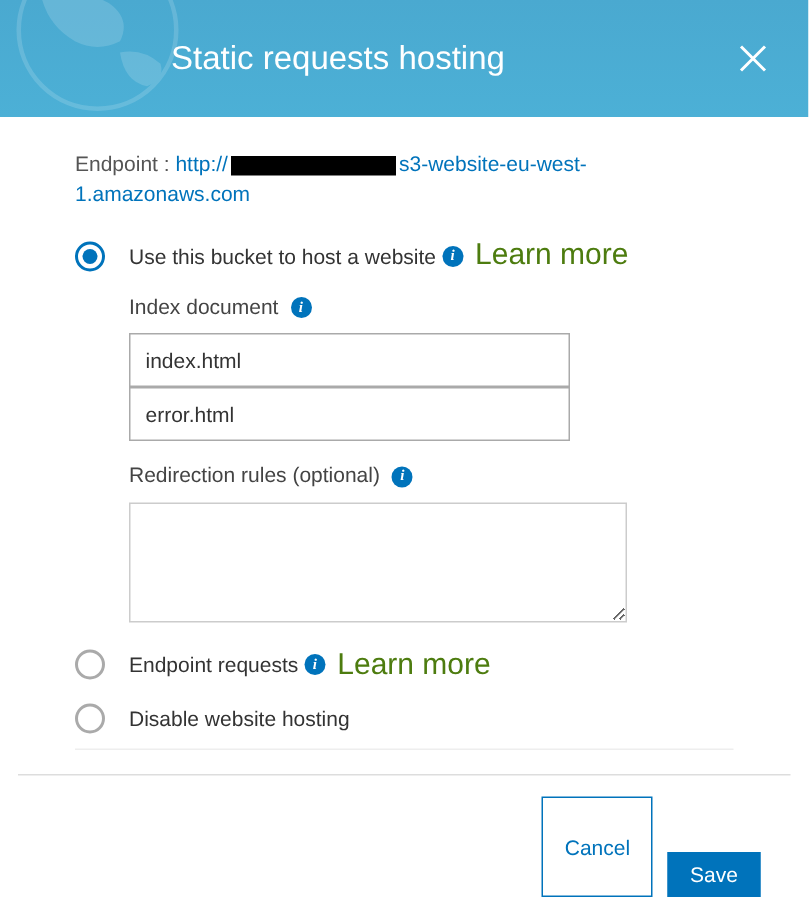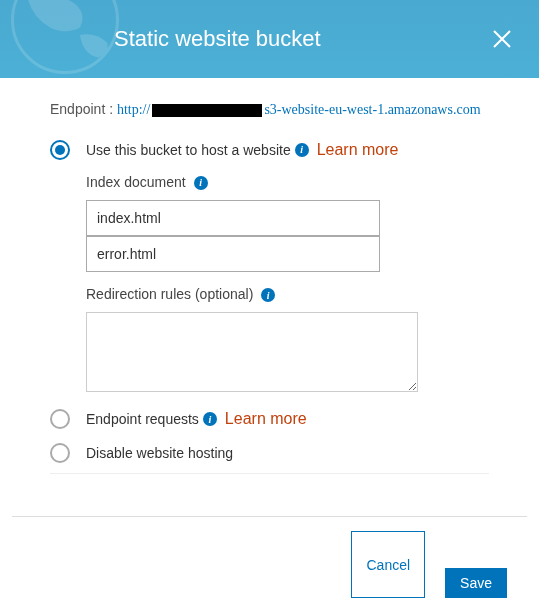--- a/index.html
+++ b/index.html
@@ -55,21 +55,20 @@
     }
     .endpoint {
       font-size: 14px;
       color: #555;
       margin-bottom: 20px;
       line-height: 1.4;
     }
     .endpoint a {
       color: #0073bb;
       text-decoration: none;
-      font-family: Liberation Serif, serif;
     }
     .redacted {
       background: #000;
       display: inline-block;
       width: 110px;
       height: 13px;
       vertical-align: middle;
       margin-left: 2px;
       margin-right: 2px;
     }
@@ -117,24 +116,24 @@
       font-weight: bold;
       align-items: center;
       justify-content: center;
       margin-left: 4px;
       vertical-align: middle;
       cursor: pointer;
       font-style: italic;
       font-family: Georgia, serif;
     }
     .learn-more {
-      color: #c2410c;
+      color: #4d7c0f;
       text-decoration: none;
       margin-left: 8px;
-      font-size: 16px;
+      font-size: 20px;
     }
     .sub-section {
       margin-left: 36px;
       margin-bottom: 14px;
     }
     .field-label {
       font-size: 14px;
       color: #444;
       margin-bottom: 10px;
       margin-top: 14px;
@@ -155,21 +154,21 @@
       font-family: inherit;
       font-size: 14px;
       resize: both;
       overflow: auto;
     }
     .footer {
       border-top: 1px solid #ddd;
       padding: 14px 20px;
       display: flex;
       justify-content: flex-end;
-      gap: 20px;
+      gap: 10px;
       position: absolute;
       bottom: 0;
       left: 12px;
       right: 12px;
       background: #fff;
     }
     .btn {
       padding: 6px 14px;
       font-size: 14px;
       cursor: pointer;
@@ -190,21 +189,21 @@
   </style>
 </head>
 <body>
 
 <div class="header">
   <svg class="header-bg" viewBox="0 0 100 100">
     <circle cx="40" cy="40" r="35" fill="none" stroke="#fff" stroke-width="2"></circle>
     <path d="M 15 25 Q 30 20 45 28 Q 55 35 50 45 Q 40 50 30 45 Q 18 38 15 25" fill="#fff"></path>
     <path d="M 50 50 Q 60 48 68 55 Q 70 62 62 65 Q 52 63 50 50" fill="#fff"></path>
   </svg>
-  <div class="header-title">Static website bucket</div>
+  <div class="header-title">Static requests hosting</div>
   <div class="close-btn">
     <svg width="18" height="18" viewBox="0 0 18 18">
         <path d="M1 1 L17 17 M17 1 L1 17" stroke="#fff" stroke-width="2" fill="none"></path>
       </svg>
   </div>
 </div>
 
 <div class="content">
   <div class="endpoint">
     <span>Endpoint : </span><a href="#"><span>http://</span><span class="redacted"></span><span>s3-website-eu-west-1.amazonaws.com</span></a>

